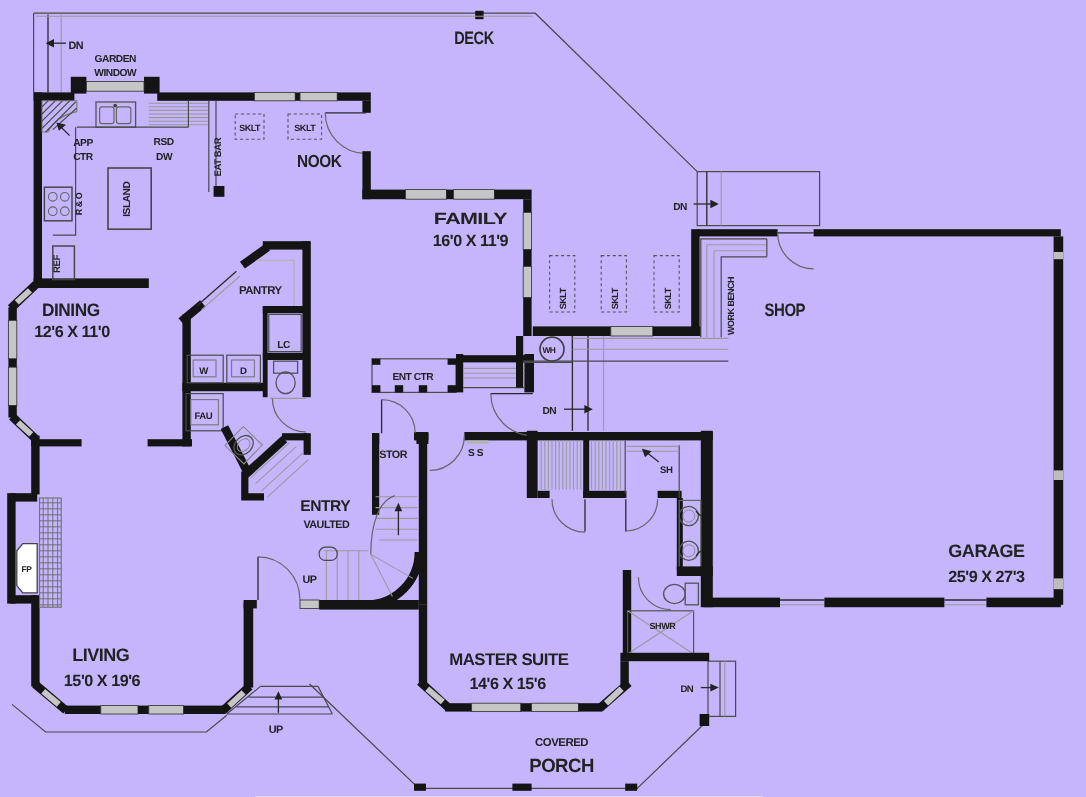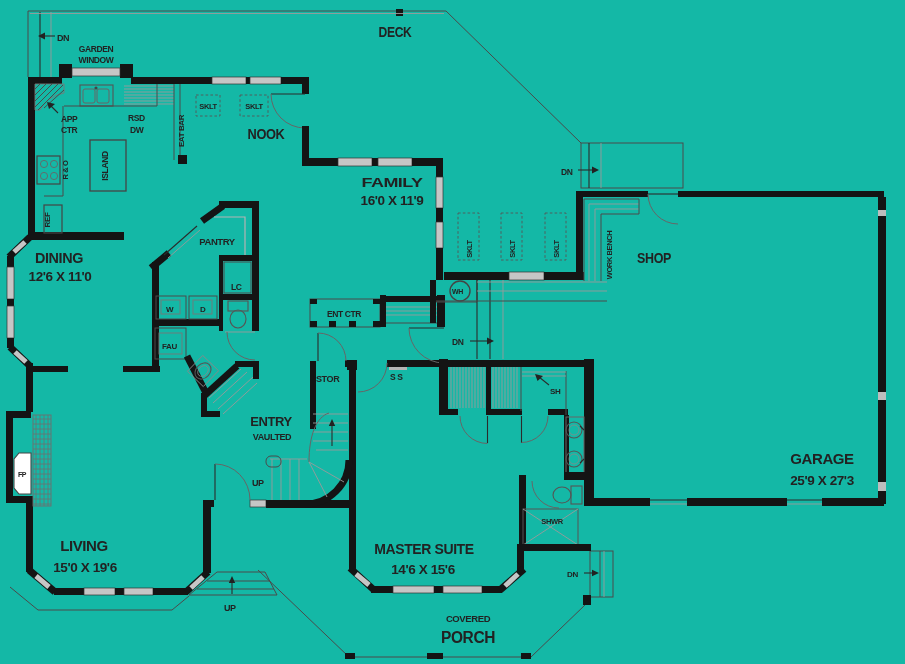--- a/index.html
+++ b/index.html
@@ -1,16 +1,16 @@
 <!DOCTYPE html>
 <html><head>
 <meta charset="utf-8">
 <style>
 html,body{margin:0;padding:0;background:#ffffff;}
-#plan{position:relative;width:905px;height:664px;background:#14b8a6;overflow:hidden;}
+#plan{position:relative;width:905px;height:664px;background:#c4b5fd;overflow:hidden;}
 text{font-family:"Liberation Sans",sans-serif;font-weight:bold;fill:#222;letter-spacing:-0.4px;}
 .w{fill:#141414;}
 .tl{stroke:#4a4a4a;stroke-width:1;fill:none;}
 .tk{stroke:#2b2b2b;stroke-width:1.1;fill:none;}
 .tg{stroke:#9a9a9a;stroke-width:0.9;fill:none;}
 .win{fill:#c6c6c6;stroke:#333;stroke-width:0.7;}
 .arc{fill:none;stroke:#666;stroke-width:1;}
 .dash{fill:none;stroke:#555;stroke-width:0.9;stroke-dasharray:2.6 2.2;}
 </style>
 </head>

